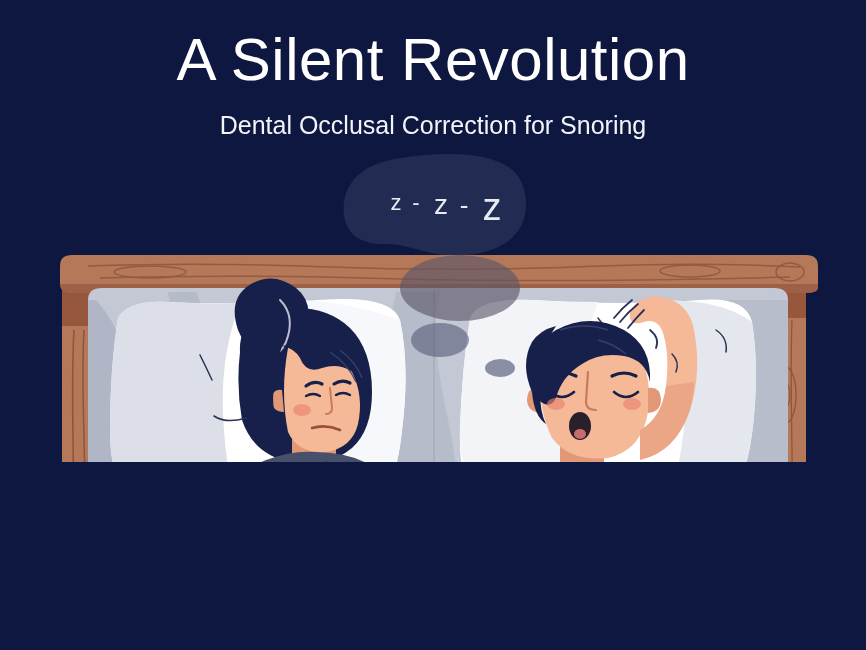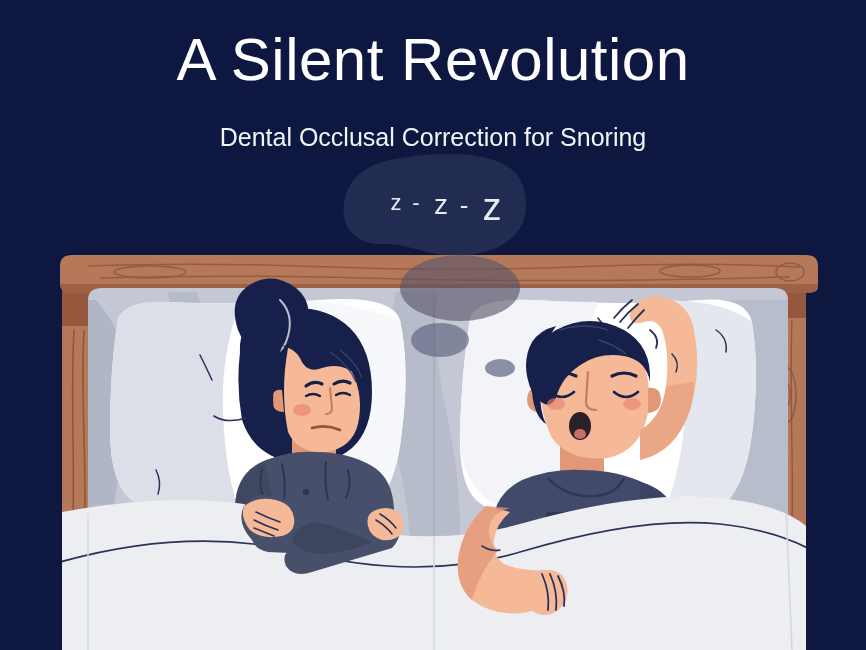--- a/index.html
+++ b/index.html
@@ -1,36 +1,36 @@
 <!DOCTYPE html>
 <html><head>
 <meta charset="utf-8">
 <style>
   html,body{margin:0;padding:0;}
   body{
     width:866px;height:650px;overflow:hidden;
     background:#0d1740;
     font-family:"Liberation Sans", sans-serif;
   }
-  #stage{position:relative;width:866px;height:650px;overflow:hidden;background:#0d1740;}
+  #stage{position:relative;width:866px;height:462px;overflow:hidden;background:#0d1740;}
 
   
   .header{position:absolute;left:0;top:0;width:866px;text-align:center;z-index:40;}
   .title{
     margin:0;padding:0;
     font-family:"Liberation Sans", sans-serif;
     font-weight:300;
     font-size:60px;
     line-height:1;
     letter-spacing:0.5px;
     color:#ffffff;
     padding-top:30px;
   }
   .subtitle{
-    margin:12px;padding:0;
+    margin:0;padding:0;
     font-family:"Liberation Sans", sans-serif;
     font-weight:400;
     font-size:25px;
     line-height:1;
     color:#f2f4f8;
     padding-top:23px;
   }
 
   
   .illus{position:absolute;left:0;top:0;width:866px;height:650px;z-index:10;}

